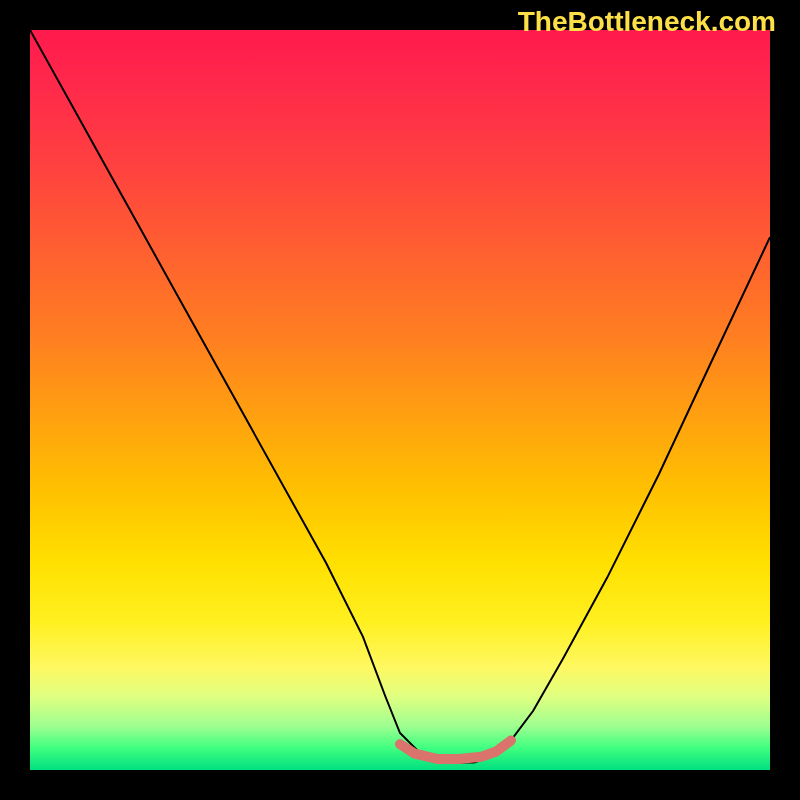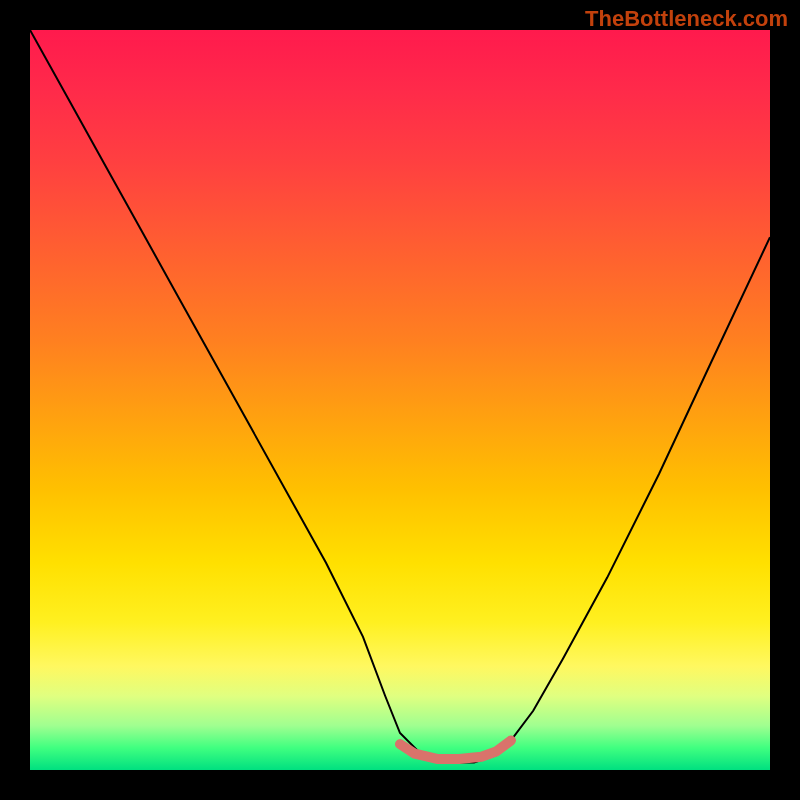--- a/index.html
+++ b/index.html
@@ -7,23 +7,23 @@
     width: 800px;
     height: 800px;
     background: #000;
     position: relative;
     overflow: hidden;
     font-family: Arial, sans-serif;
   }
   .watermark {
     position: absolute;
     top: 6px;
-    right: 12px;
-    color: #c2410c;
-    font-size: 22px;
+    right: 24px;
+    color: #fde047;
+    font-size: 28px;
     font-weight: bold;
     z-index: 10;
   }
   .plot-area {
     position: absolute;
     left: 30px;
     top: 30px;
     width: 740px;
     height: 740px;
     background: linear-gradient(to bottom,

